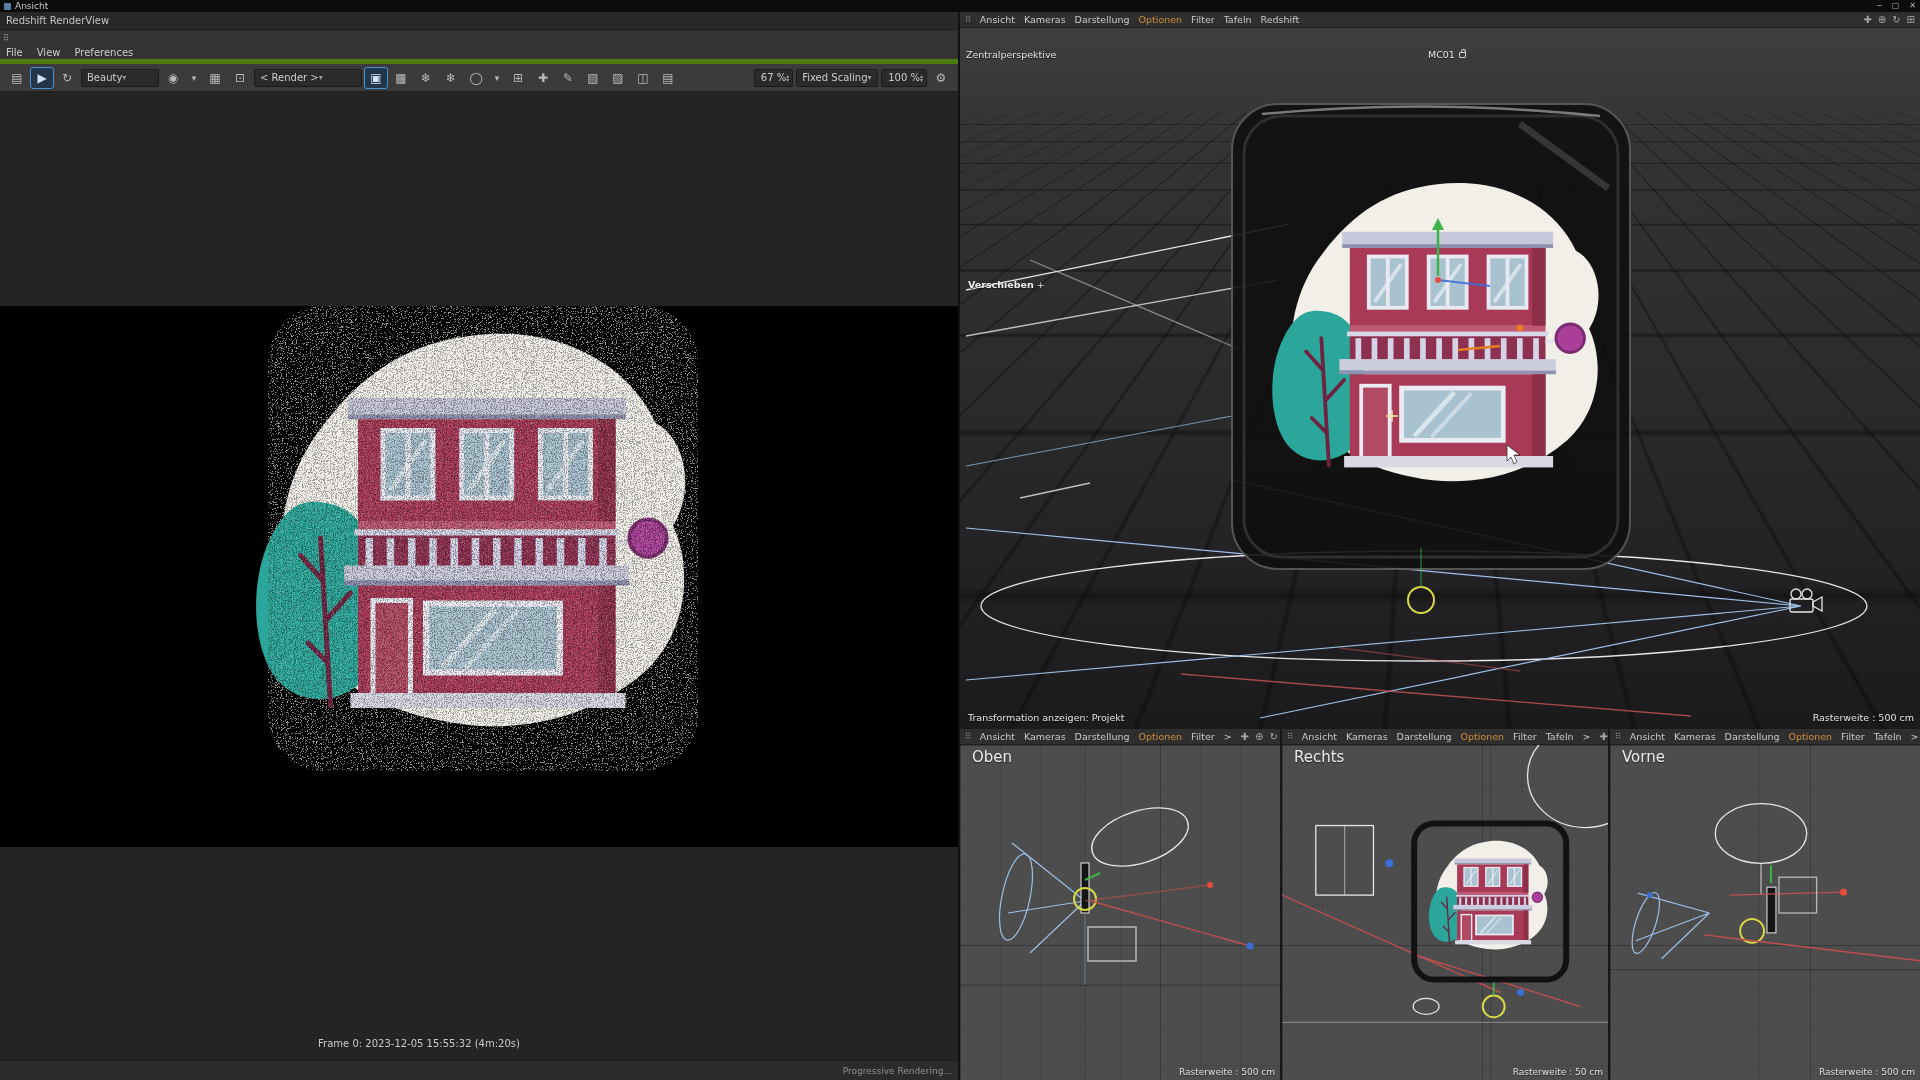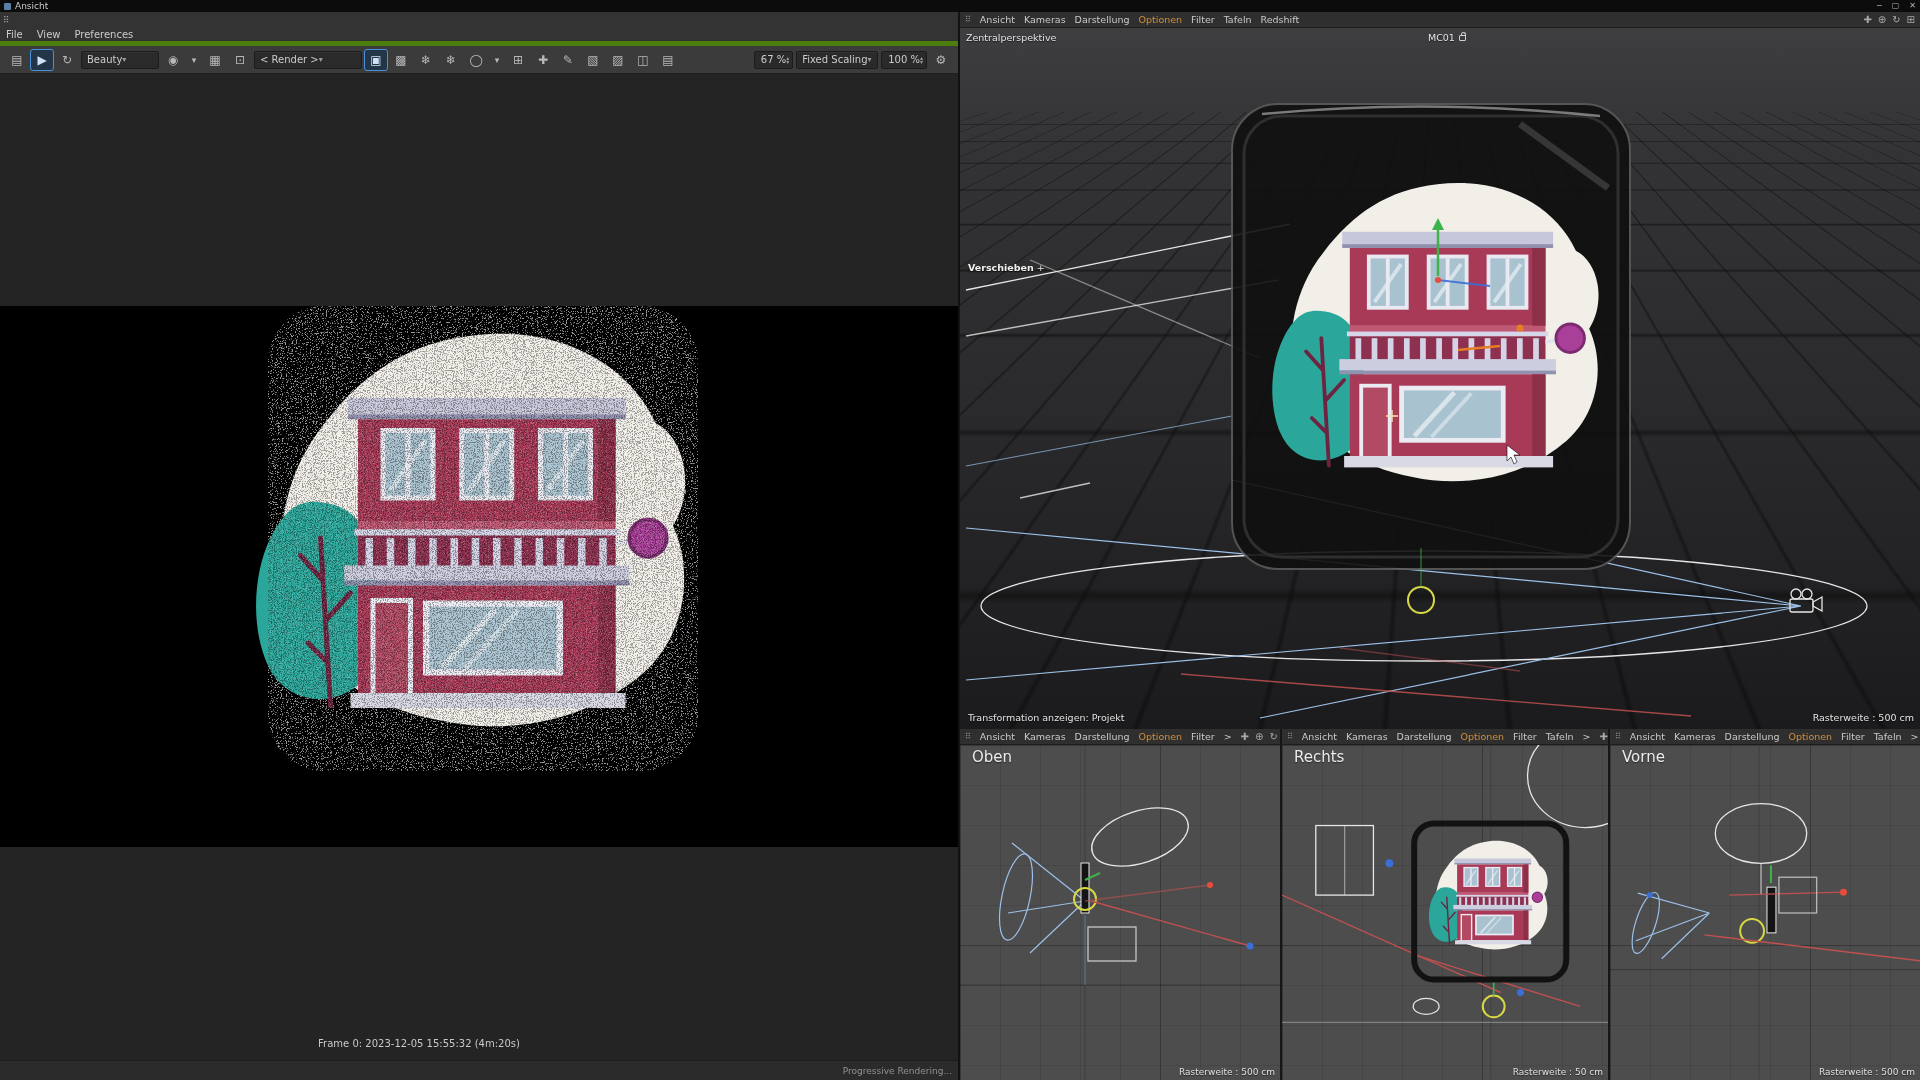--- a/index.html
+++ b/index.html
@@ -59,21 +59,21 @@
   .persp-viewport { position:absolute; left:0; top:16px; width:960px; height:701px; overflow:hidden;
     background:linear-gradient(#3e3e40 0%, #333335 18%, #2a2a2c 55%, #1b1b1d 100%); }
   .persp-grid { position:absolute; left:-520px; top:84px; width:2000px; height:1400px;
     background-image:
       repeating-linear-gradient(0deg, rgba(0,0,0,.55) 0 1px, transparent 1px 26px),
       repeating-linear-gradient(90deg, rgba(0,0,0,.55) 0 1px, transparent 1px 26px);
     transform-origin:50% 0; transform:perspective(260px) rotateX(58deg);
     -webkit-mask-image:linear-gradient(to bottom, rgba(0,0,0,.9), rgba(0,0,0,0) 62%);
     mask-image:linear-gradient(to bottom, rgba(0,0,0,.9), rgba(0,0,0,0) 62%); }
   .scene { position:absolute; left:0; top:0; width:960px; height:701px; }
-  .vp-float { position:absolute; color:#e3e3e3; font-size:9.5px; text-shadow:0 1px 1px rgba(0,0,0,.6); }
+  .vp-float { position:absolute; color:#e3e3e3; font-size:9.5px; text-shadow:0 1px 1px rgba(0,0,0,.6);margin-top:17px; }
   .vp-name { top:4px; left:6px; }
   .cam-label { top:4px; left:468px; display:flex; align-items:center; gap:4px; }
   .lock-glyph { width:7px; height:6px; border:1px solid #cfcfcf; border-radius:1px; position:relative; display:inline-block; }
   .lock-glyph::before { content:""; position:absolute; left:1px; top:-4px; width:3px; height:3px;
     border:1px solid #cfcfcf; border-bottom:none; border-radius:3px 3px 0 0; }
   .tool-hint { top:234px; left:8px; }
   .tool-hint b { font-weight:bold; color:#f0f0f0; }
   .status-left { bottom:6px; left:8px; }
   .status-right { bottom:6px; right:6px; }
 
@@ -178,20 +178,21 @@
   <span class="app-icon"></span>
   <span>Ansicht</span>
   <div class="win-controls">
     <span>─</span>
     <span>▢</span>
     <span>✕</span>
   </div>
 </div>
 
 <div class="left-panel">
+  <div class="rv-header">Redshift RenderView</div>
   <div class="rv-hamrow">
     <span>⠿</span>
   </div>
   <div class="rv-menubar">
     <span class="menu-item">File</span>
     <span class="menu-item">View</span>
     <span class="menu-item">Preferences</span>
   </div>
   <div class="rv-toolbar">
     <span class="tbtn">▤</span>

